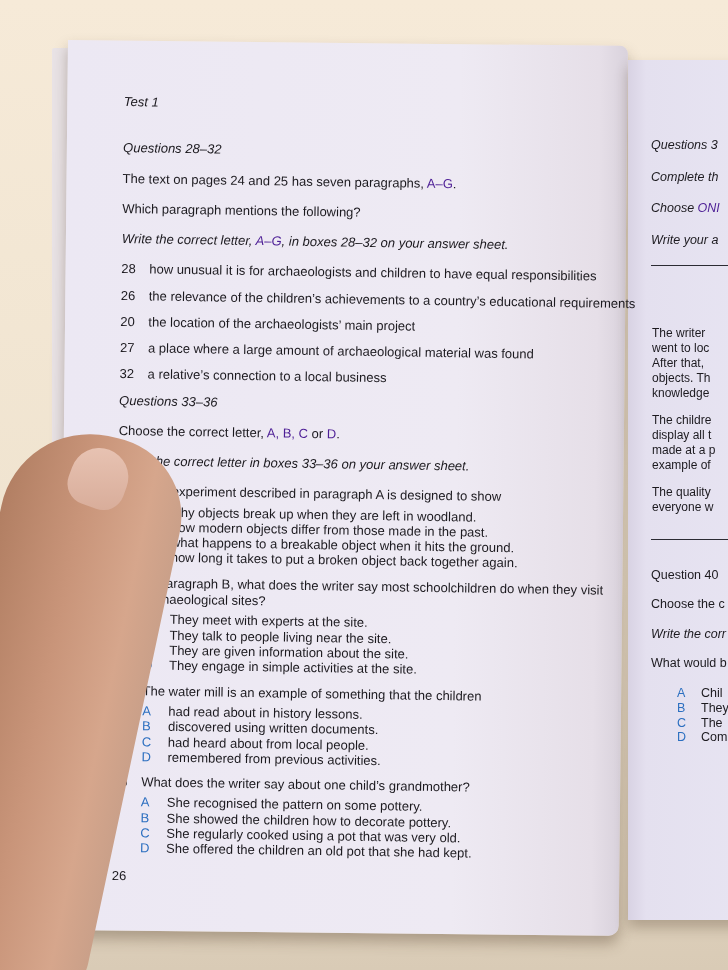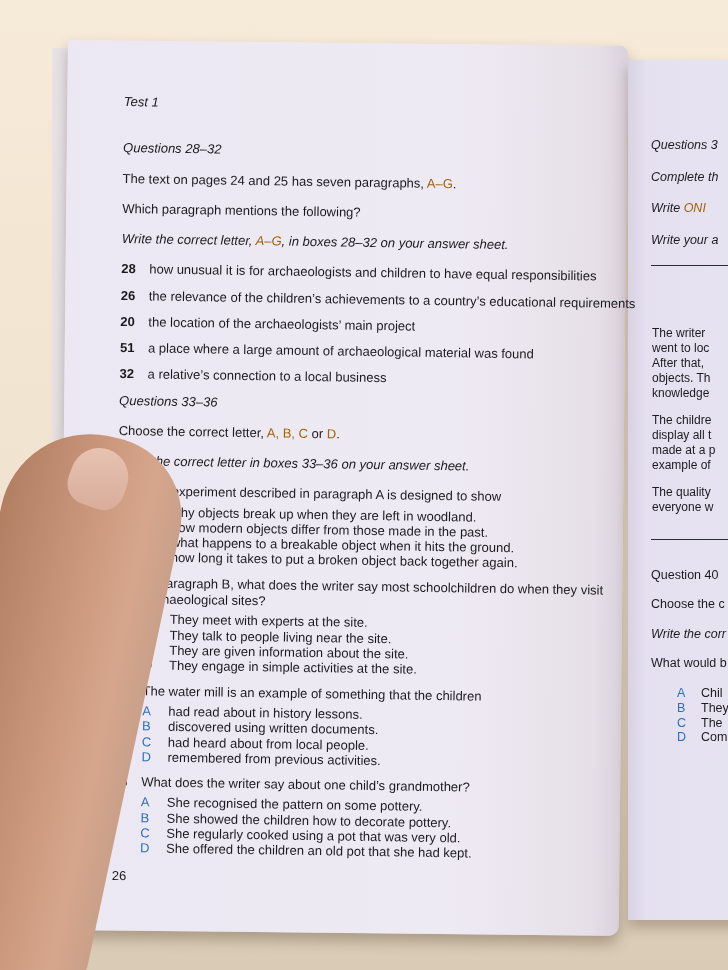--- a/index.html
+++ b/index.html
@@ -28,23 +28,23 @@
   }
   .content {
     position: absolute; left: 124px; top: 94px; width: 500px;
     font-size: 13px; line-height: 1.25;
     transform: rotate(0.9deg); transform-origin: top left;
   }
   .running-head { font-style: italic; font-size: 13px; margin-bottom: 30px; }
   .section-head { font-style: italic; margin: 0 0 14px 0; font-size: 13px; }
   .instr { margin: 0 0 14px 0; }
   .instr.italic { font-style: italic; }
-  .blue { color: #a16207; }
+  .blue { color: #4c1d95; }
   .qlist .q { display: flex; margin-bottom: 10px; white-space: nowrap; }
-  .qnum { font-weight: bold; width: 28px; flex-shrink: 0; }
+  .qnum { font-weight: normal; width: 28px; flex-shrink: 0; }
   .mcq { margin-bottom: 10px; }
   .mcq .stem { display: flex; }
   .mcq .stem .qtext { white-space: normal; }
   .opts { margin: 4px 0 0 28px; }
   .opt { display: flex; line-height: 1.18; }
   .opt .letter { width: 26px; color: #2c6fc0; flex-shrink: 0; }
   .page-num { margin-top: 12px; }
   .rcontent {
     position: absolute; left: 651px; top: 138px; width: 80px; overflow: hidden;
     font-size: 12.5px; line-height: 1.25; white-space: nowrap;
@@ -94,21 +94,21 @@
         </div>
       <div class="q">
           <span class="qnum">26</span>
           <span>the relevance of the children’s achievements to a country’s educational requirements</span>
         </div>
       <div class="q">
           <span class="qnum">20</span>
           <span>the location of the archaeologists’ main project</span>
         </div>
       <div class="q">
-          <span class="qnum">51</span>
+          <span class="qnum">27</span>
           <span>a place where a large amount of archaeological material was found</span>
         </div>
       <div class="q">
           <span class="qnum">32</span>
           <span>a relative’s connection to a local business</span>
         </div>
     </div>
   </div>
 
   <div>
@@ -218,21 +218,21 @@
       </div>
     </div>
   </div>
 
   <div class="page-num">26</div>
 </div>
 
 <div class="rcontent">
   <div class="it">Questions 3</div>
   <div class="it">Complete th</div>
-  <div class="it"><span>Write </span><span class="blue">ONI</span></div>
+  <div class="it"><span>Choose </span><span class="blue">ONI</span></div>
   <div class="it">Write your a</div>
   <div class="rbox">
     <div class="para">
       <div>The writer</div>
       <div>went to loc</div>
       <div>After that,</div>
       <div>objects. Th</div>
       <div>knowledge</div>
     </div>
     <div class="para">

